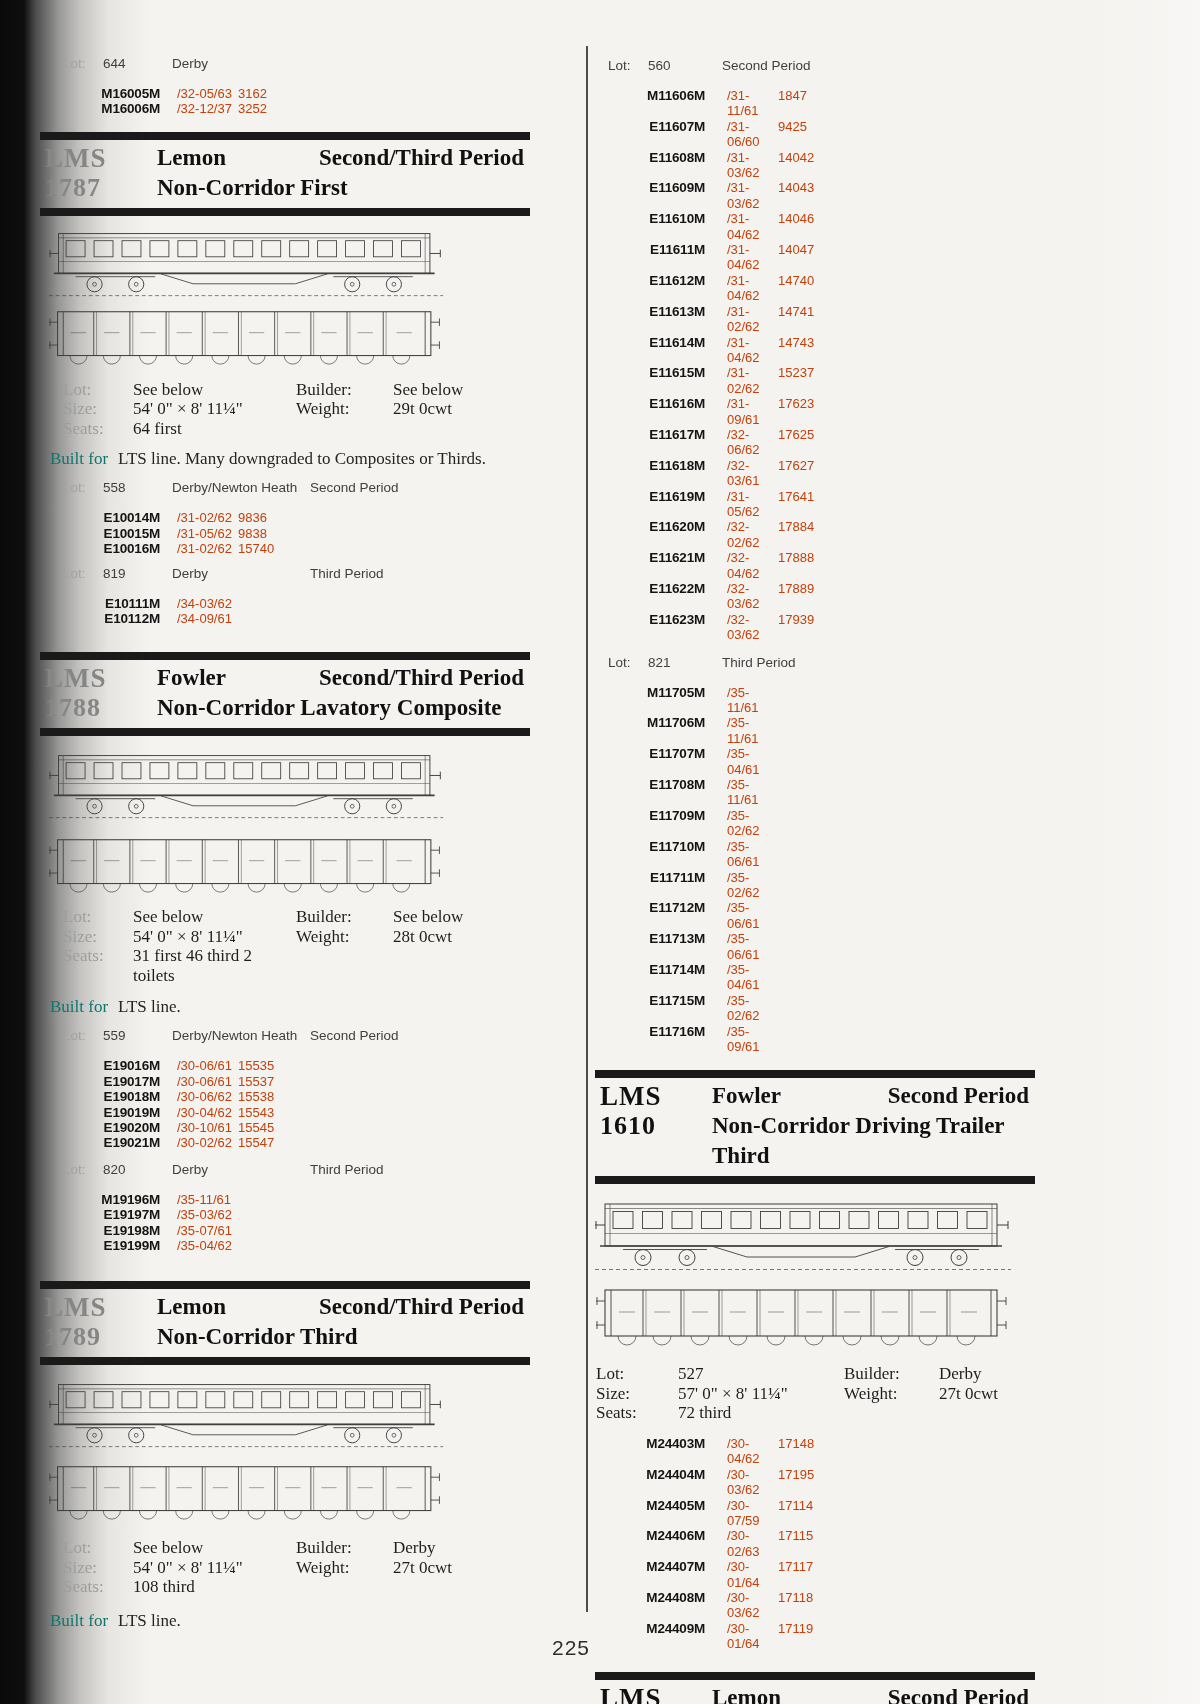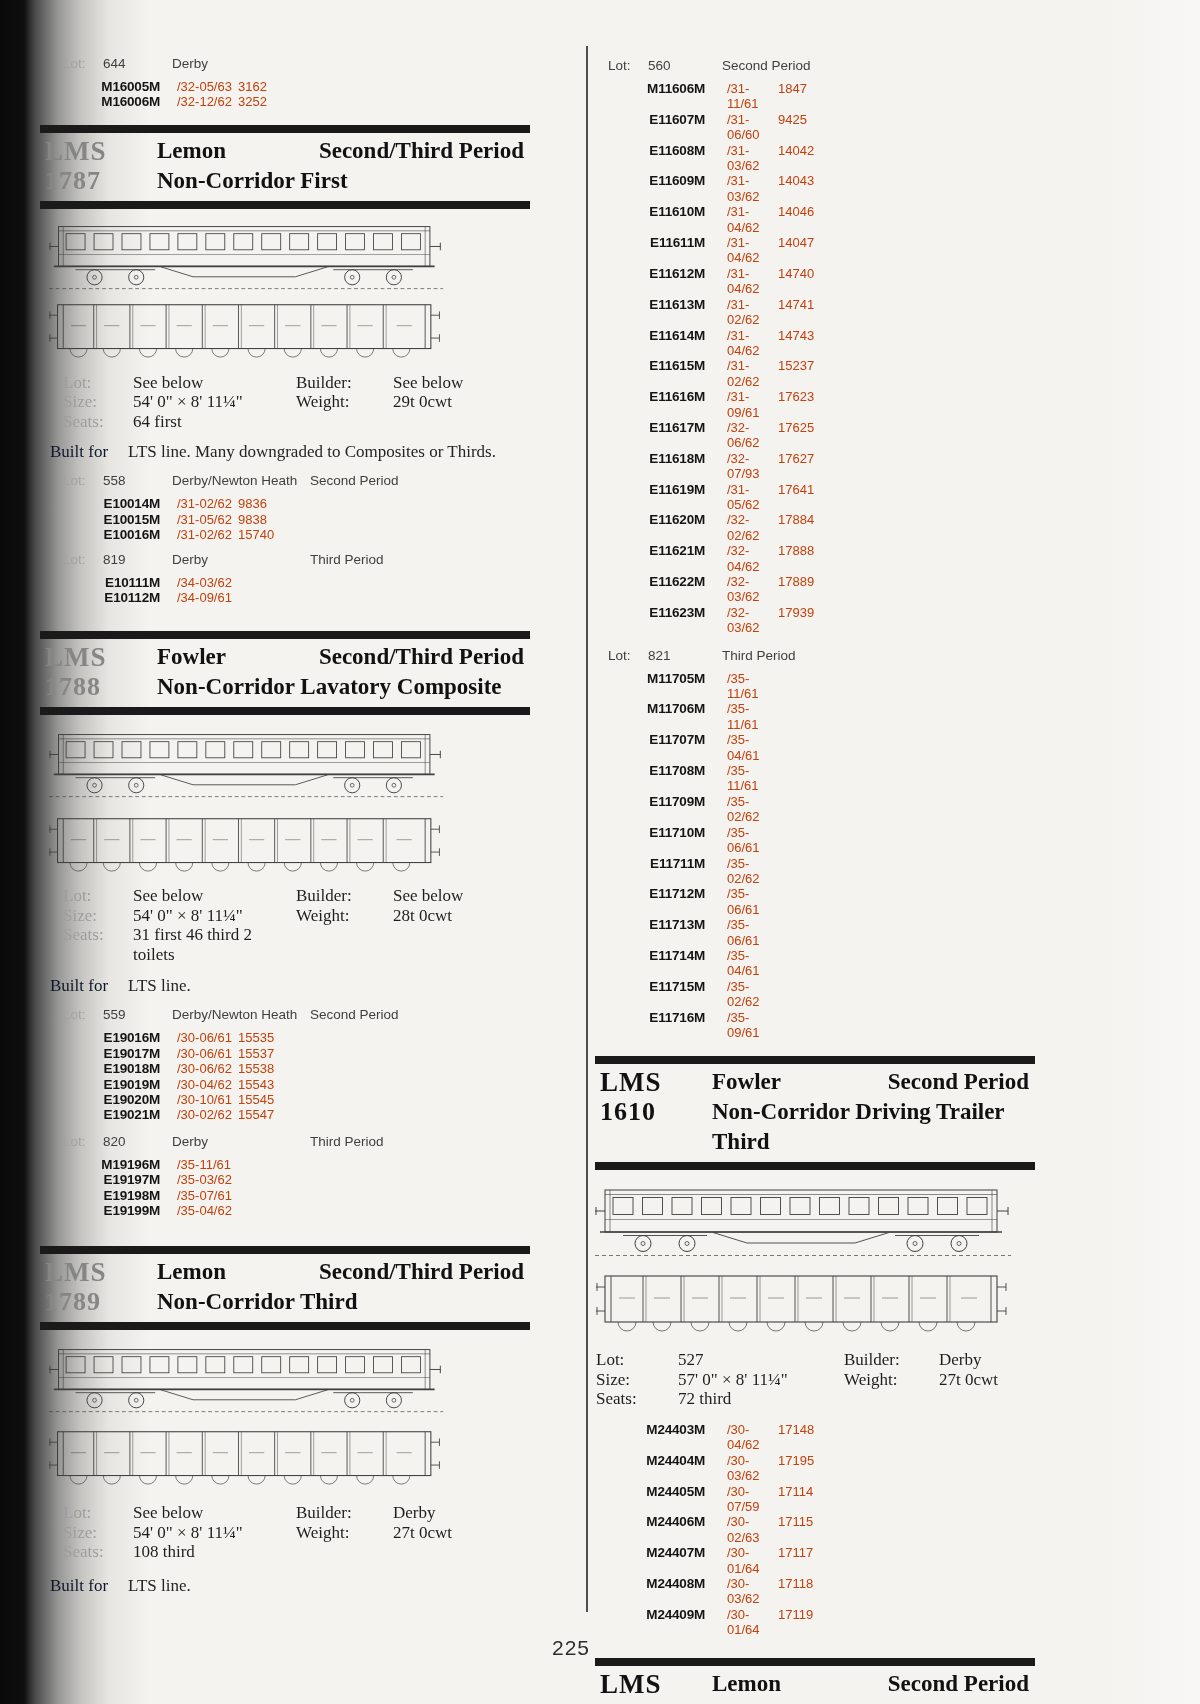--- a/index.html
+++ b/index.html
@@ -21,36 +21,36 @@
   .sec-designer{grid-area:1/2;font:bold 23px/30px "Liberation Serif","DejaVu Serif",serif;color:#111}
   .sec-period{grid-area:1/3;font:bold 23px/30px "Liberation Serif","DejaVu Serif",serif;color:#111;}
   .sec-type{grid-column:2/4;grid-row:2;font:bold 23px/30px "Liberation Serif","DejaVu Serif",serif;color:#111}
   .col-left .sec-brand,.col-left .sec-code{color:#868686}
 
   
   .lot-head{display:grid;padding-left:23px;grid-template-columns:40px 69px 138px auto;font-size:13.5px;line-height:20px;color:#3f3f3f}
   .col-right .lot-head{padding-left:13px;grid-template-columns:40px 74px auto}
   .lot-label{color:#3f3f3f}
   .col-left .lot-label{color:#a3a3a3}
-  .rows{margin-top:5px}
+  .rows{margin-top:12px}
   .lot-row{display:grid;grid-template-columns:120px 78px auto;line-height:15.4px}
   .col-right .lot-row{grid-template-columns:110px 73px auto}
   .rn{text-align:right;font-weight:bold;font-size:13.5px;color:#141414;letter-spacing:-0.2px}
   .rd{padding-left:17px;font-size:13px;color:#c2410c}
   .col-right .rd{padding-left:22px}
   .rp{font-size:13px;color:#c2410c}
 
   
   .details{display:grid;grid-template-columns:70px 163px 97px auto;padding-left:23px;font:17px/19.5px "Liberation Serif","DejaVu Serif",serif;color:#1e1e1e}
   .col-right .details{padding-left:1px;grid-template-columns:82px 166px 95px auto}
   .dlbl-f{color:#1e1e1e}
   .col-left .dlbl-f{color:#9e9e9e}
 
   .note{padding-left:23px;font:17px/20px "Liberation Serif","DejaVu Serif",serif;color:#242424}
-  .note-lead{color:#0f172a;margin-right:20px}
+  .note-lead{color:#0f766e;margin-right:10px}
   .col-left .note{padding-left:10px}
 
   .draw{display:block;margin-left:8px}
   .col-right .draw{margin-left:0}
   .pagenum{position:absolute;left:552px;top:1636px;font-size:21px;color:#2e2e2e;letter-spacing:1px}
 </style>
 </head>
 <body>
 
 <svg width="0" height="0" style="position:absolute">
@@ -168,21 +168,21 @@
     <div class="rows">
 
         <div class="lot-row">
           <span class="rn">M16005M</span>
           <span class="rd">/32-05/63</span>
           <span class="rp">3162</span>
         </div>
 
         <div class="lot-row">
           <span class="rn">M16006M</span>
-          <span class="rd">/32-12/62</span>
+          <span class="rd">/32-12/37</span>
           <span class="rp">3252</span>
         </div>
       </div>
   </div>
 
   <div class="sec" style="margin-top:15px">
     <div class="bar"></div>
     <div class="sec-body">
       <div class="sec-brand">LMS</div>
       <div class="sec-designer">Lemon</div>
@@ -498,21 +498,21 @@
         </div>
 
         <div class="lot-row">
           <span class="rn">E11617M</span>
           <span class="rd">/32-06/62</span>
           <span class="rp">17625</span>
         </div>
 
         <div class="lot-row">
           <span class="rn">E11618M</span>
-          <span class="rd">/32-07/93</span>
+          <span class="rd">/32-03/61</span>
           <span class="rp">17627</span>
         </div>
 
         <div class="lot-row">
           <span class="rn">E11619M</span>
           <span class="rd">/31-05/62</span>
           <span class="rp">17641</span>
         </div>
 
         <div class="lot-row">

